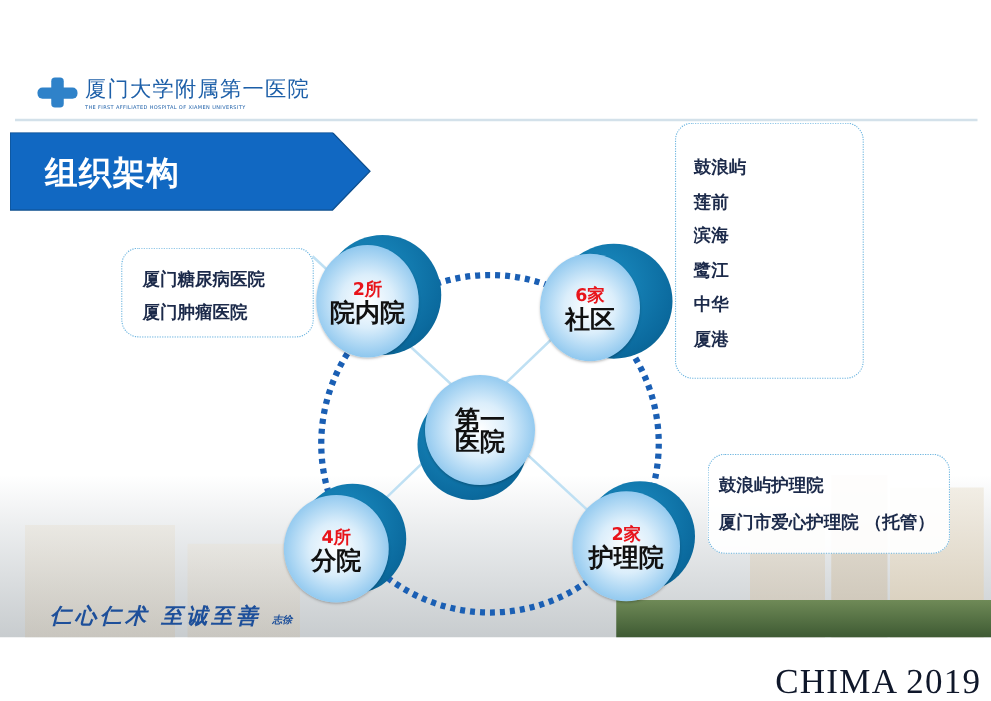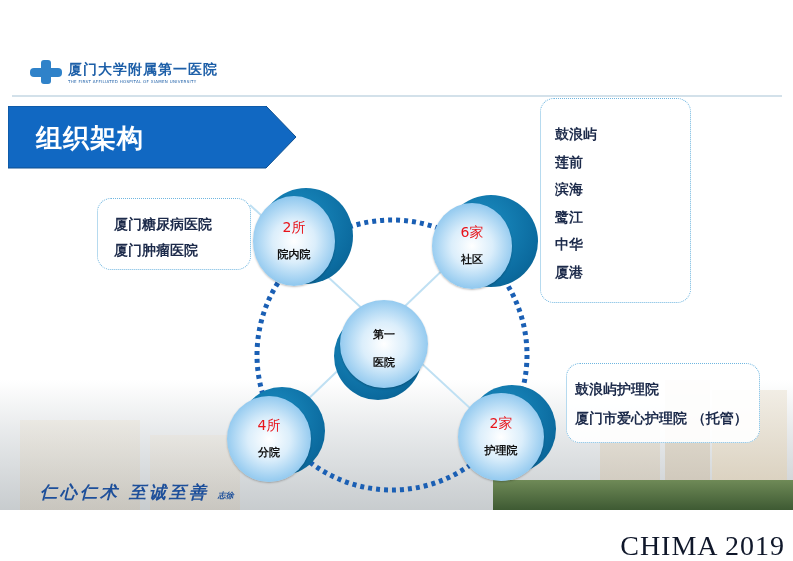--- a/index.html
+++ b/index.html
@@ -7,33 +7,33 @@
   .slide { position:absolute; left:0; top:0; width:793px; height:510px; background:#fff; overflow:hidden; }
   .bg-photo { position:absolute; left:0; top:380px; width:793px; height:130px;
     background: linear-gradient(180deg, rgba(255,255,255,1) 0%, rgba(225,228,230,0.7) 35%, rgba(190,195,198,0.85) 100%); }
   .bldg { position:absolute; background:linear-gradient(180deg,#e8e2d6,#c9bfae); }
   .grass { position:absolute; right:0; bottom:0; width:300px; height:30px; background:linear-gradient(180deg,#6f8a57,#3e5a33); }
   .logo { position:absolute; left:30px; top:60px; display:flex; align-items:center; }
   .cross { position:relative; width:32px; height:24px; }
   .cross .h { position:absolute; left:0; top:8px; width:32px; height:9px; background:#2f82c9; border-radius:4px; }
   .cross .v { position:absolute; left:11px; top:0; width:10px; height:24px; background:#2f82c9; border-radius:3px; }
   .logo-text { margin-left:6px; }
-  .logo-cn { font-size:14px; color:#1d5fa8; font-weight:bold; font-family:"DejaVu Serif", serif; letter-spacing:1px; }
+  .logo-cn { font-size:17px; color:#1d5fa8; font-weight:normal; font-family:"DejaVu Serif", serif; letter-spacing:1px; }
   .logo-en { font-size:4px; color:#1d5fa8; letter-spacing:0.3px; }
   .header-line { position:absolute; left:12px; top:95px; width:770px; height:2px; background:#d3e1ea; }
   .title-banner { position:absolute; left:8px; top:106px; width:284px; height:62px; }
   .title-banner svg { position:absolute; left:0; top:0; }
   .title-text { position:absolute; left:28px; top:15px; font-size:26px; font-weight:bold; color:#fff; letter-spacing:1px; }
   .info-box { position:absolute; border:1.5px dotted #6fb6e0; border-radius:14px; background:rgba(255,255,255,0.92); }
   .info-box .item { font-size:14px; font-weight:bold; color:#1c2a4a; white-space:nowrap; }
   .node { position:absolute; }
   .node .shadow { position:absolute; border-radius:50%; background:radial-gradient(circle at 40% 35%, #1c8fc4, #0b6a9e 70%, #08577f); }
   .node .face { position:absolute; border-radius:50%; background:radial-gradient(circle at 50% 50%, #ffffff 0%, #dbeefb 35%, #8cc6ee 75%, #4f9bd6 100%); box-shadow: 0 1px 2px rgba(0,0,0,0.25); display:flex; flex-direction:column; align-items:center; justify-content:center; }
-  .node .count { font-size:14px; font-weight:normal; color:#e8141b; line-height:17px; }
-  .node .name { font-size:11px; font-weight:bold; color:#111; line-height:18px;margin-top:10px; }
+  .node .count { font-size:14px; font-weight:bold; color:#e8141b; line-height:17px; }
+  .node .name { font-size:20px; font-weight:bold; color:#111; line-height:18px; }
   .diagram-svg { position:absolute; left:0; top:0; }
   .motto { position:absolute; left:40px; top:481px; font-size:17px; font-weight:bold; font-style:italic; color:#1d4f9a; font-family:"DejaVu Serif", serif; letter-spacing:3px; }
   .motto-sign { font-size:8px; letter-spacing:0; }
   .conf { position:absolute; right:8px; top:530px; font-size:28px; color:#0f172a; font-family:"Liberation Serif", serif; letter-spacing:1px; }
 </style>
 </head>
 <body>
 
 <div class="slide">
   <div class="bg-photo">

